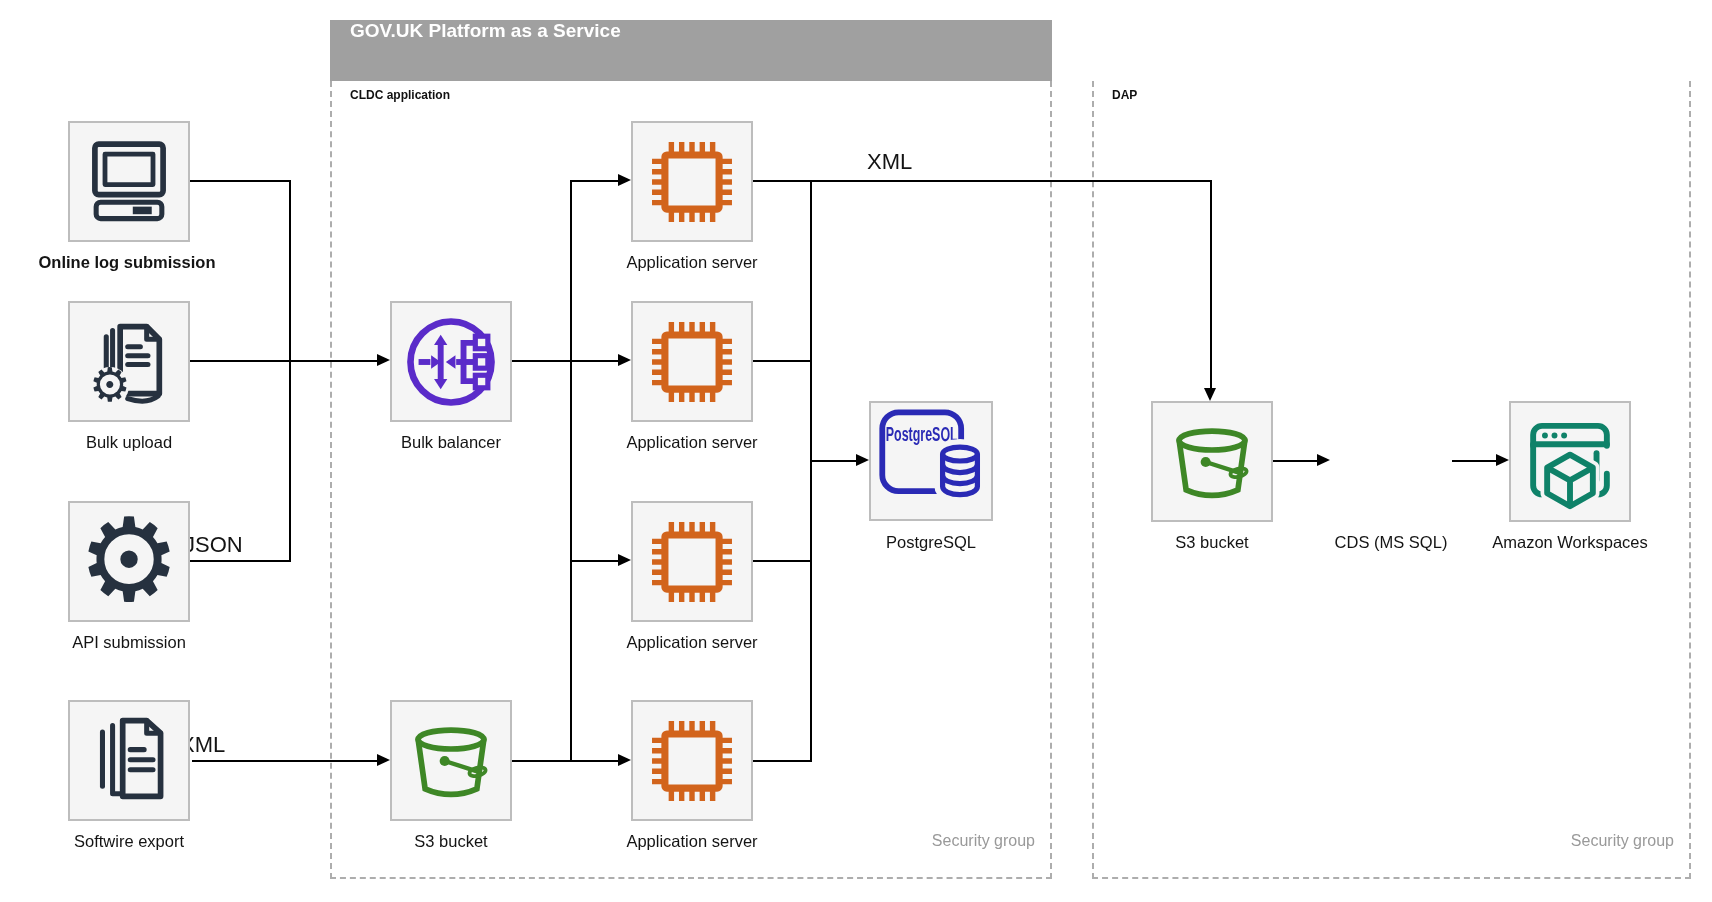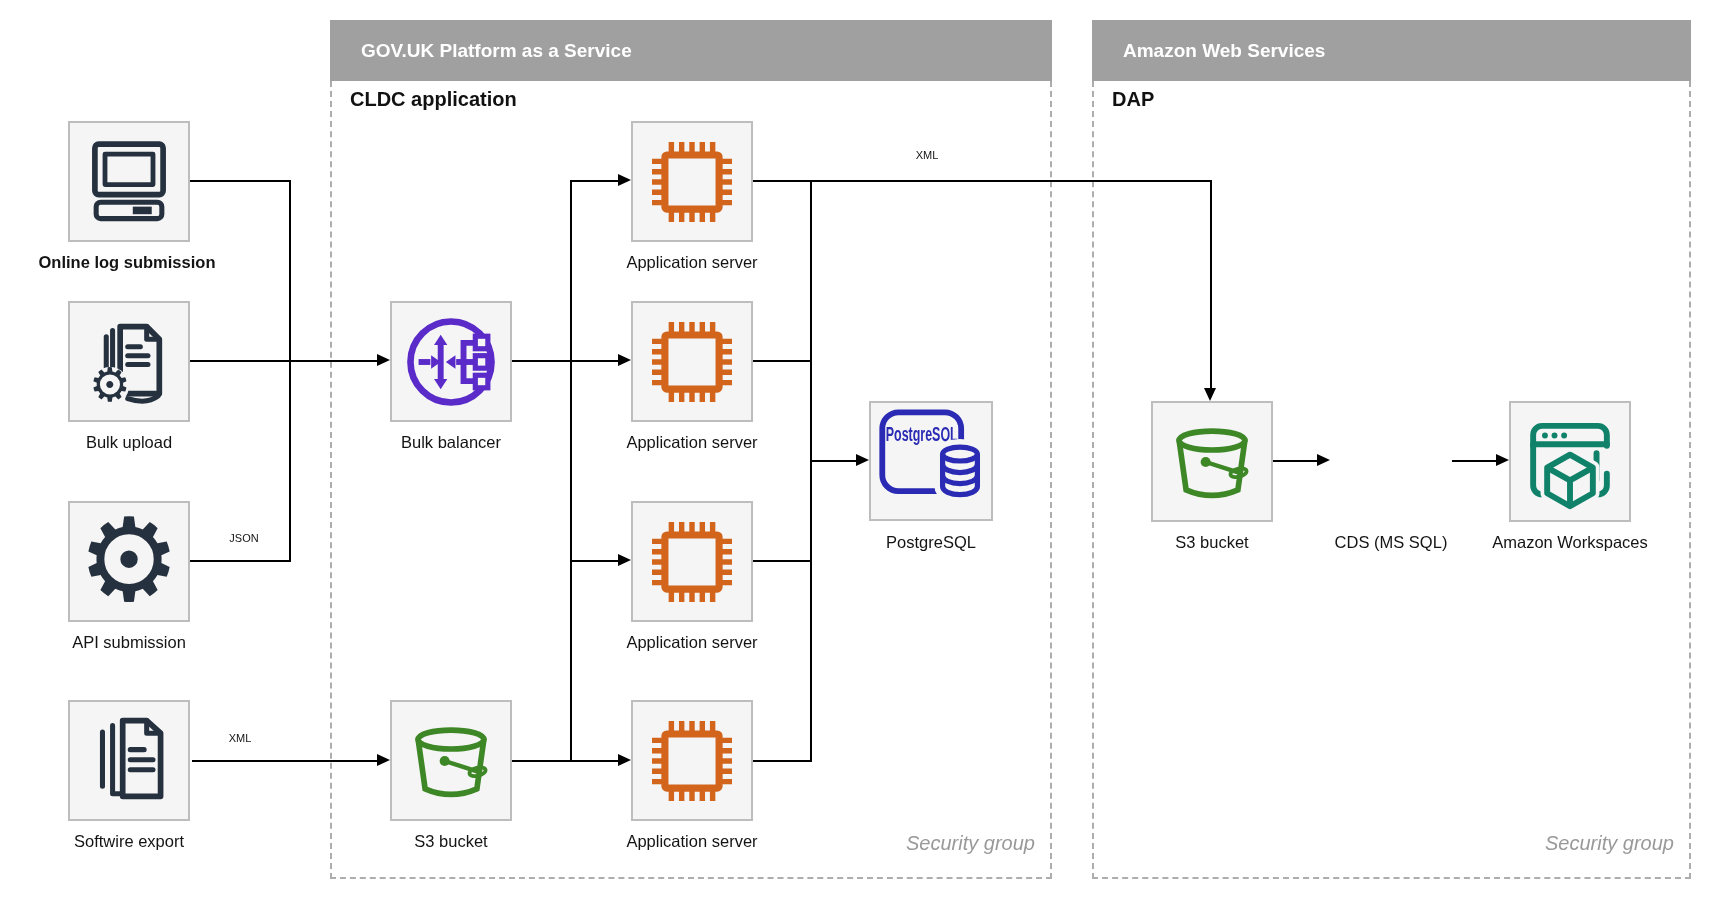--- a/index.html
+++ b/index.html
@@ -3,56 +3,53 @@
 <meta charset="utf-8">
 <style>
   html,body{margin:0;padding:0;background:#ffffff;}
   #canvas{
     position:relative;width:1712px;height:902px;background:#ffffff;overflow:hidden;
     font-family:"Liberation Sans","DejaVu Sans",sans-serif;color:#1a1a1a;
   }
   
   .group-header{
     position:absolute;background:#a0a0a0;color:#ffffff;font-weight:bold;font-size:19px;
-    display:flex;align-items:center;padding-left:31px;box-sizing:border-box;
+    display:flex;padding-left:20px;box-sizing:border-box;
   }
   .group-body{
     position:absolute;border:2px dashed #adadad;border-top:none;box-sizing:border-box;
   }
-  .group-sublabel{position:absolute;font-weight:bold;font-size:20px;color:#111;}
-  .security-label{position:absolute;font-size:20px;color:#999999;text-align:right;font-style:italic;}
+  .group-sublabel{position:absolute;font-weight:bold;font-size:12px;color:#111;}
+  .security-label{position:absolute;font-size:16px;color:#999999;text-align:right;}
   
   .node{
     position:absolute;width:122px;height:121px;background:#f5f5f5;border:2px solid #bdbdbd;
     box-sizing:border-box;display:flex;align-items:center;justify-content:center;
   }
   .node-label{position:absolute;width:240px;text-align:center;font-size:16.5px;color:#141414;}
-  .edge-label{position:absolute;width:120px;text-align:center;font-size:11px;color:#141414;}
+  .edge-label{position:absolute;width:120px;font-size:22px;color:#141414;}
   
   .edge-h{position:absolute;height:2px;background:#000;}
   .edge-v{position:absolute;width:2px;background:#000;}
   .arr-r{position:absolute;width:0;height:0;border-top:6.5px solid transparent;border-bottom:6.5px solid transparent;border-left:13px solid #000;}
   .arr-d{position:absolute;width:0;height:0;border-left:6.5px solid transparent;border-right:6.5px solid transparent;border-top:13px solid #000;}
   svg{display:block;}
 </style>
 </head>
 <body>
 
 <div id="canvas">
 
   <div class="group-header" style="left:330px;top:20px;width:722px;height:61px;">
     <span>GOV.UK Platform as a Service</span>
   </div>
   <div class="group-body" style="left:330px;top:81px;width:722px;height:798px;"></div>
   <div class="group-sublabel" style="left:350px;top:88px;">CLDC application</div>
   <div class="security-label" style="left:795px;top:832px;width:240px;">Security group</div>
 
-  <div class="group-header" style="left:1092px;top:20px;width:599px;height:61px;">
-    <span>Amazon Web Services</span>
-  </div>
   <div class="group-body" style="left:1092px;top:81px;width:599px;height:798px;"></div>
   <div class="group-sublabel" style="left:1112px;top:88px;">DAP</div>
   <div class="security-label" style="left:1434px;top:832px;width:240px;">Security group</div>
 
   <div class="edge-h" style="left:190px;top:180px;width:100px;"></div>
   <div class="edge-v" style="left:289px;top:180px;height:382px;"></div>
   <div class="edge-h" style="left:190px;top:360px;width:188px;"></div>
   <div class="arr-r" style="left:377px;top:354px;"></div>
   <div class="edge-h" style="left:190px;top:560px;width:100px;"></div>
   <div class="edge-h" style="left:512px;top:360px;width:59px;"></div>

